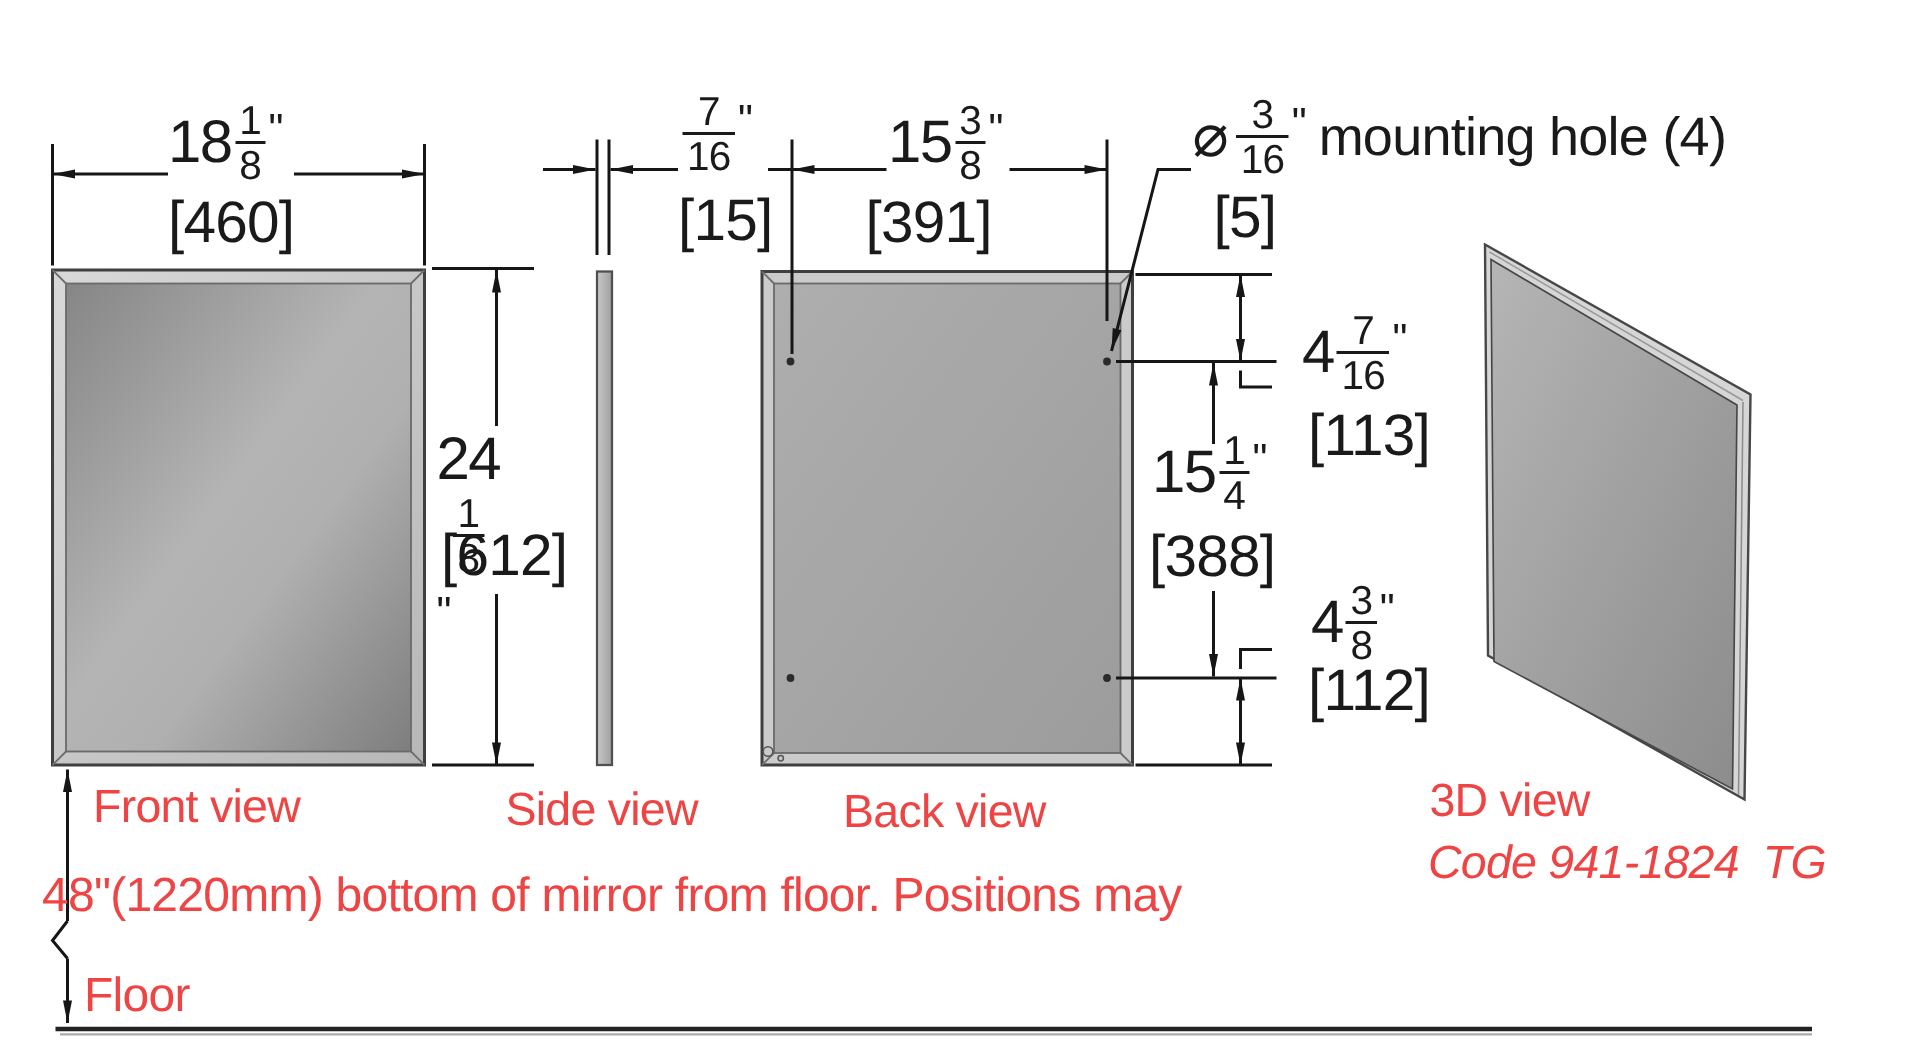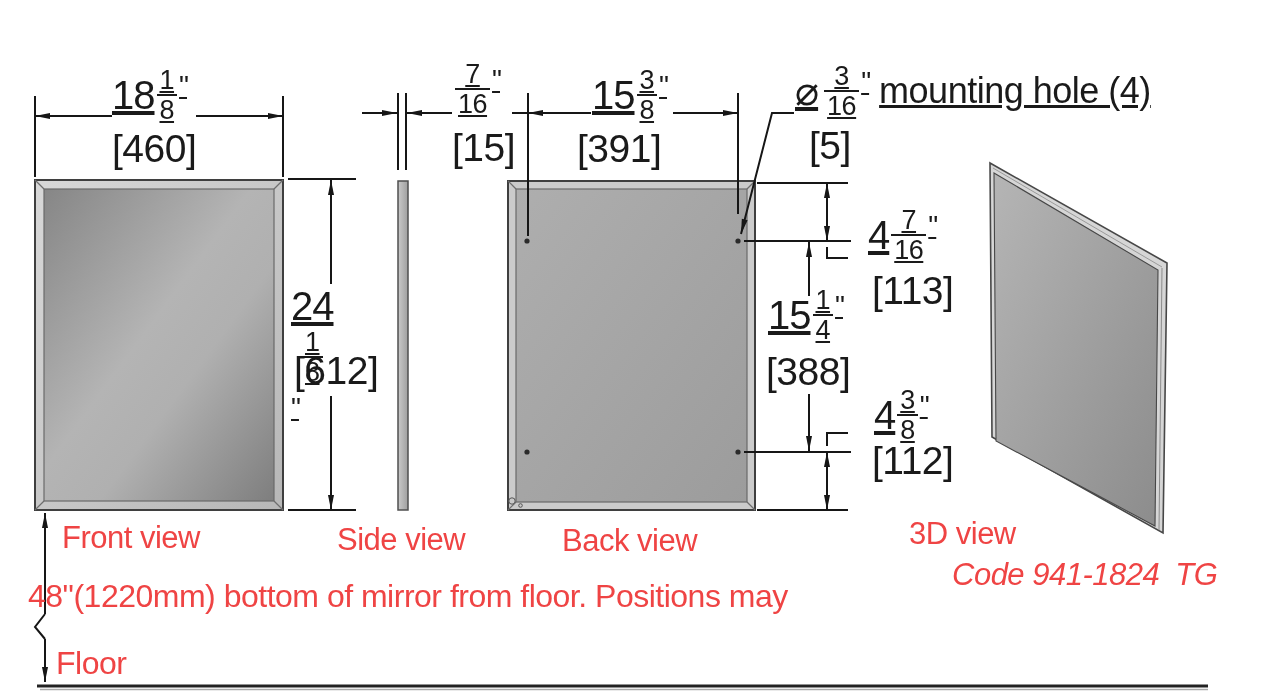--- a/index.html
+++ b/index.html
@@ -8,21 +8,20 @@
     background:#ffffff; color:#1e1e1e;
     font-family:"Liberation Sans","DejaVu Sans",sans-serif;
   }
   #drawing { position:absolute; left:0; top:0; }
 
   
   .dim {
     position:absolute; display:flex; align-items:center; gap:2px;
     font-size:40px; line-height:1; color:#1a1a1a; white-space:nowrap;
     letter-spacing:-1px;
-    text-decoration:underline;
   }
   .dim .frac {
     display:flex; flex-direction:column; align-items:center;
     font-size:27px; line-height:1.04; letter-spacing:-0.5px;
   }
   .dim .frac .fd { border-top:2.5px solid #1a1a1a; padding:0 3px; }
   .dim .frac .fn { padding:0 2px; }
   .dim .unit { font-size:28px; align-self:flex-start; margin-top:6px; letter-spacing:-2px; }
   .dim .dia { font-size:40px; margin-right:4px; }
   .dim .mlabel { font-size:36px; margin-left:8px; letter-spacing:-0.5px; }
@@ -234,21 +233,21 @@
       <span class="fn">3</span>
       <span class="fd">8</span>
     </span>
     <span class="unit">"</span>
   </div>
   <div class="mm" style="left:872px; top:440px;">[112]</div>
 
   <div class="lbl" style="left:62px; top:522px;">Front view</div>
   <div class="lbl" style="left:337px; top:524px;">Side view</div>
   <div class="lbl" style="left:562px; top:525px;">Back view</div>
-  <div class="lbl" style="left:909px; top:518px;">3D view</div>
+  <div class="lbl" style="left:953px; top:518px;">3D view</div>
   <div class="lbl code-row" style="left:952px; top:559px;">
     <span>Code 941-1824</span>
     <span class="code-suffix">TG</span>
   </div>
 
   <div class="lbl note" style="left:28px; top:580px;">48"(1220mm) bottom of mirror from floor. Positions may</div>
   <div class="lbl note" style="left:56px; top:647px;">Floor</div>
 
 </div>
 

